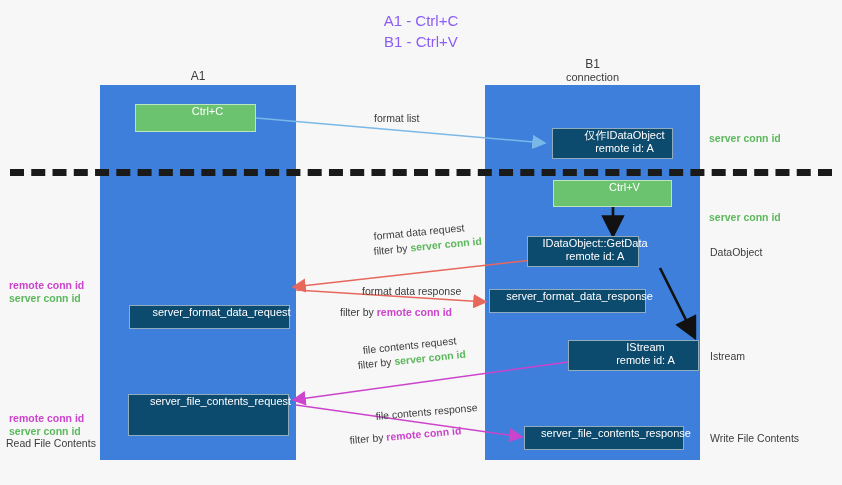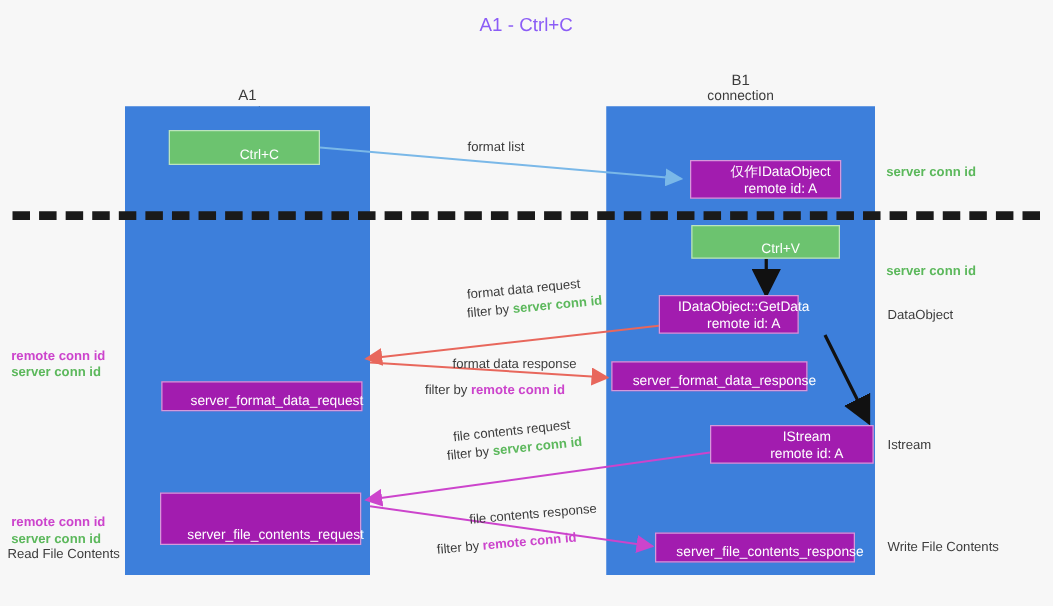--- a/index.html
+++ b/index.html
@@ -37,26 +37,26 @@
   .box{
     position:absolute;
     box-sizing:border-box;
     text-align:center;
     color:#ffffff;
     font-size:11px;
     line-height:13px;
     display:flex;
     flex-direction:column;
     align-items:center;
-    justify-content:flex-end;
+    justify-content:flex-start;
     border:1px solid rgba(255,255,255,0.55);
     padding-left:24px;
   }
   .box.green{background:#6cc36f;}
-  .box.orange{background:#a21caf;}
+  .box.orange{background:#0c4a6e;}
   .lbl{
     position:absolute;
     font-size:10.5px;
     color:#3c3c3c;
     white-space:nowrap;
     line-height:14px;
   }
   .lbl.rot{transform-origin:left top;}
   .green-txt{color:#5cb85c;font-weight:bold;}
   .purple-txt{color:#cc44cc;font-weight:bold;}
@@ -75,20 +75,21 @@
     border-top:7px dashed #1a1a1a;
   }
 </style>
 </head>
 <body>
 
 <div id="stage">
 
   <div class="title">
     <div>A1 - Ctrl+C</div>
+    <div>B1 - Ctrl+V</div>
   </div>
 
   <div class="col-head" style="left:100px;top:70px;width:196px;">
     <div class="big">A1</div>
     <div>remote</div>
   </div>
   <div class="col-head" style="left:485px;top:58px;width:215px;">
     <div class="big">B1</div>
     <div>connection</div>
   </div>

